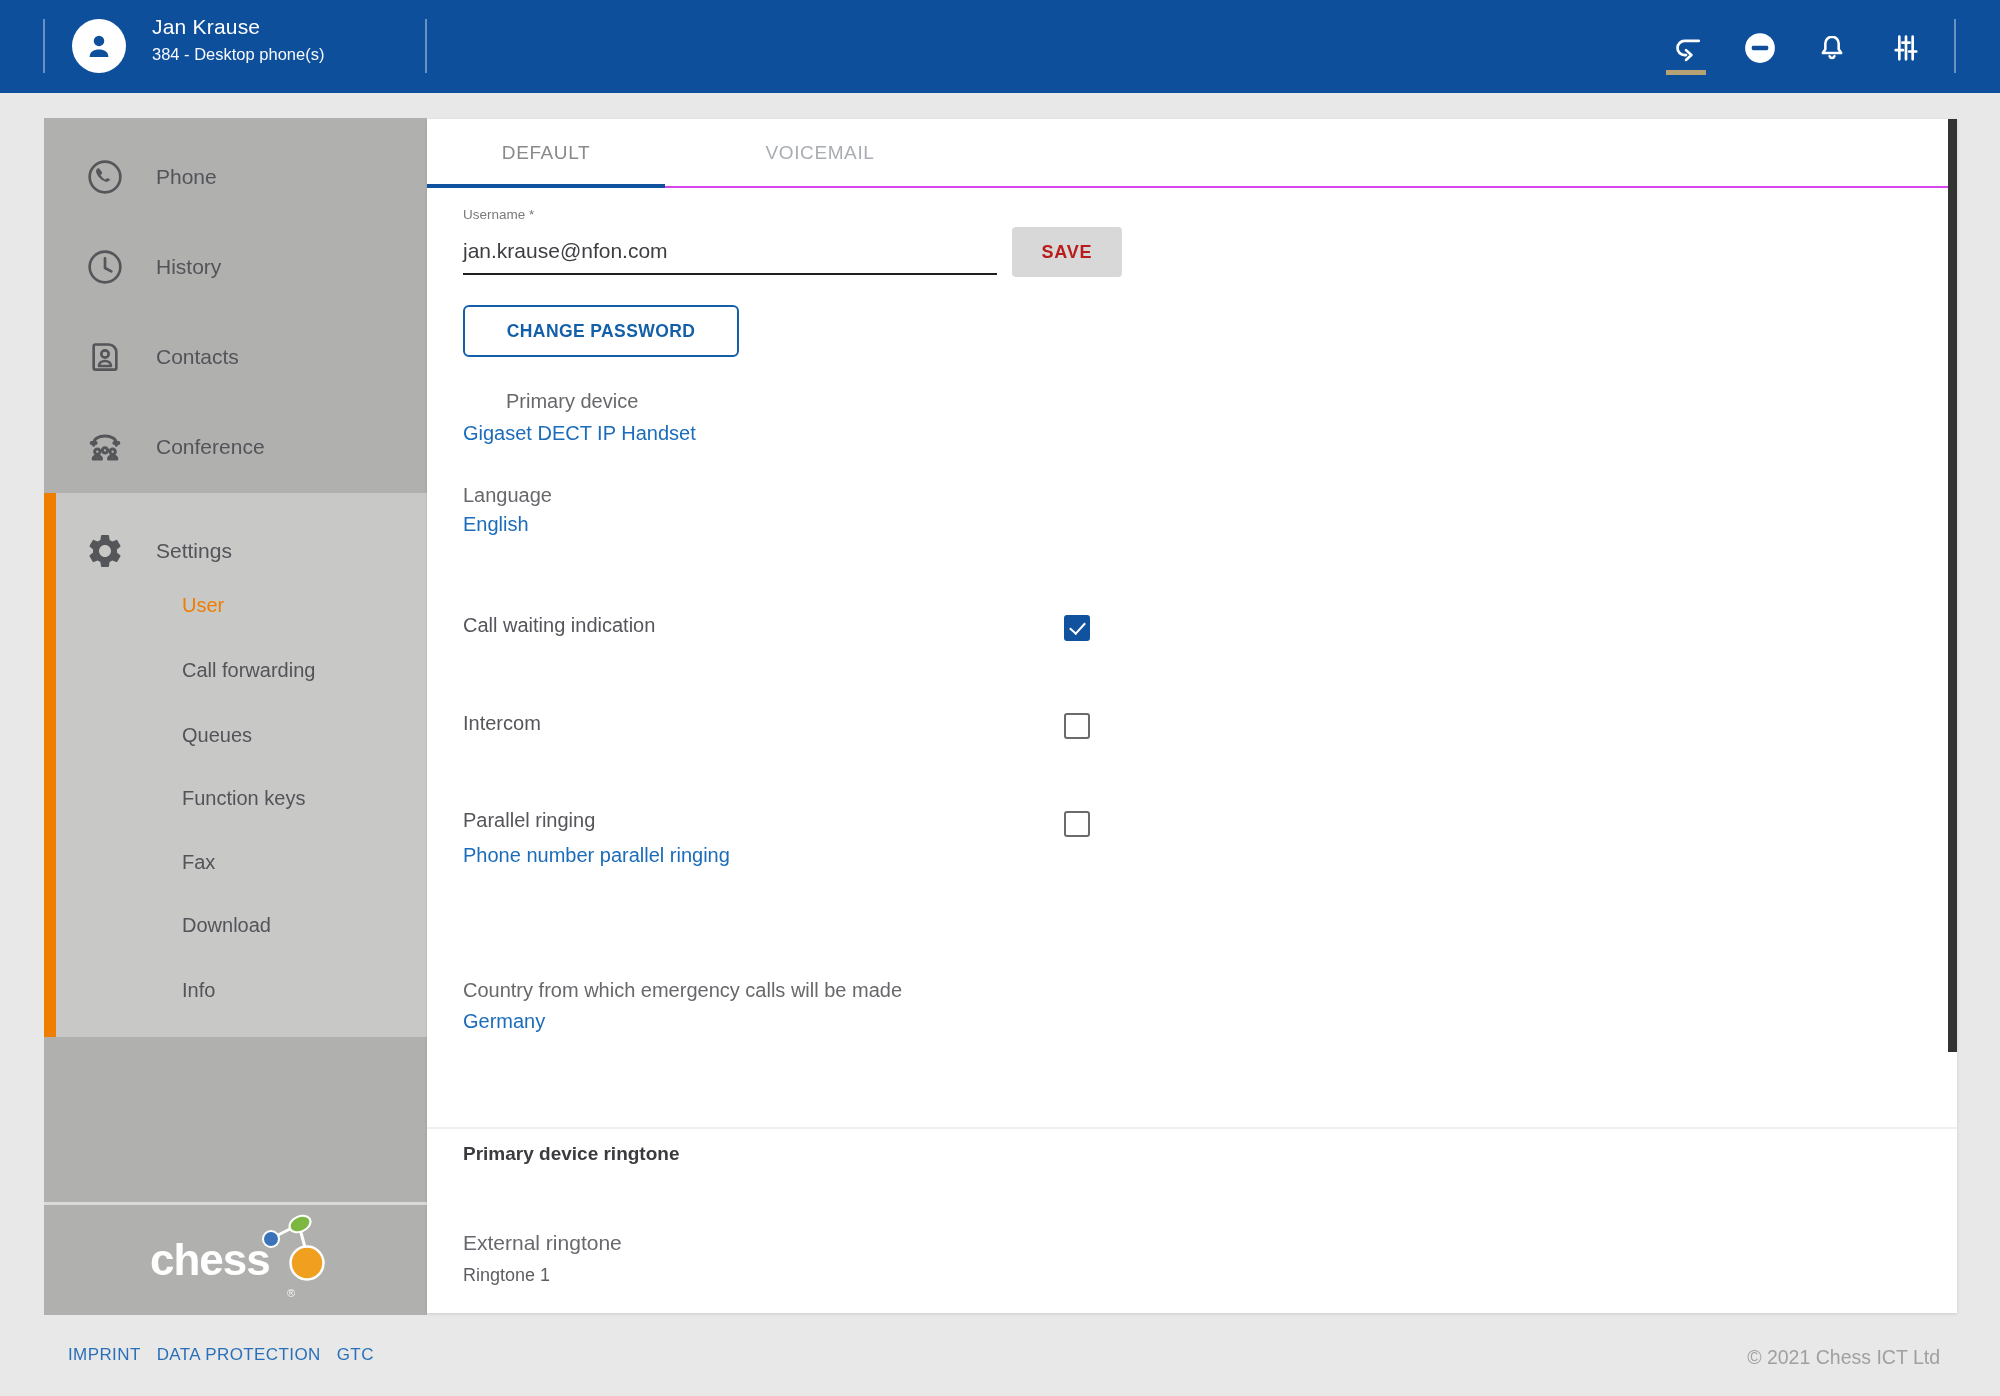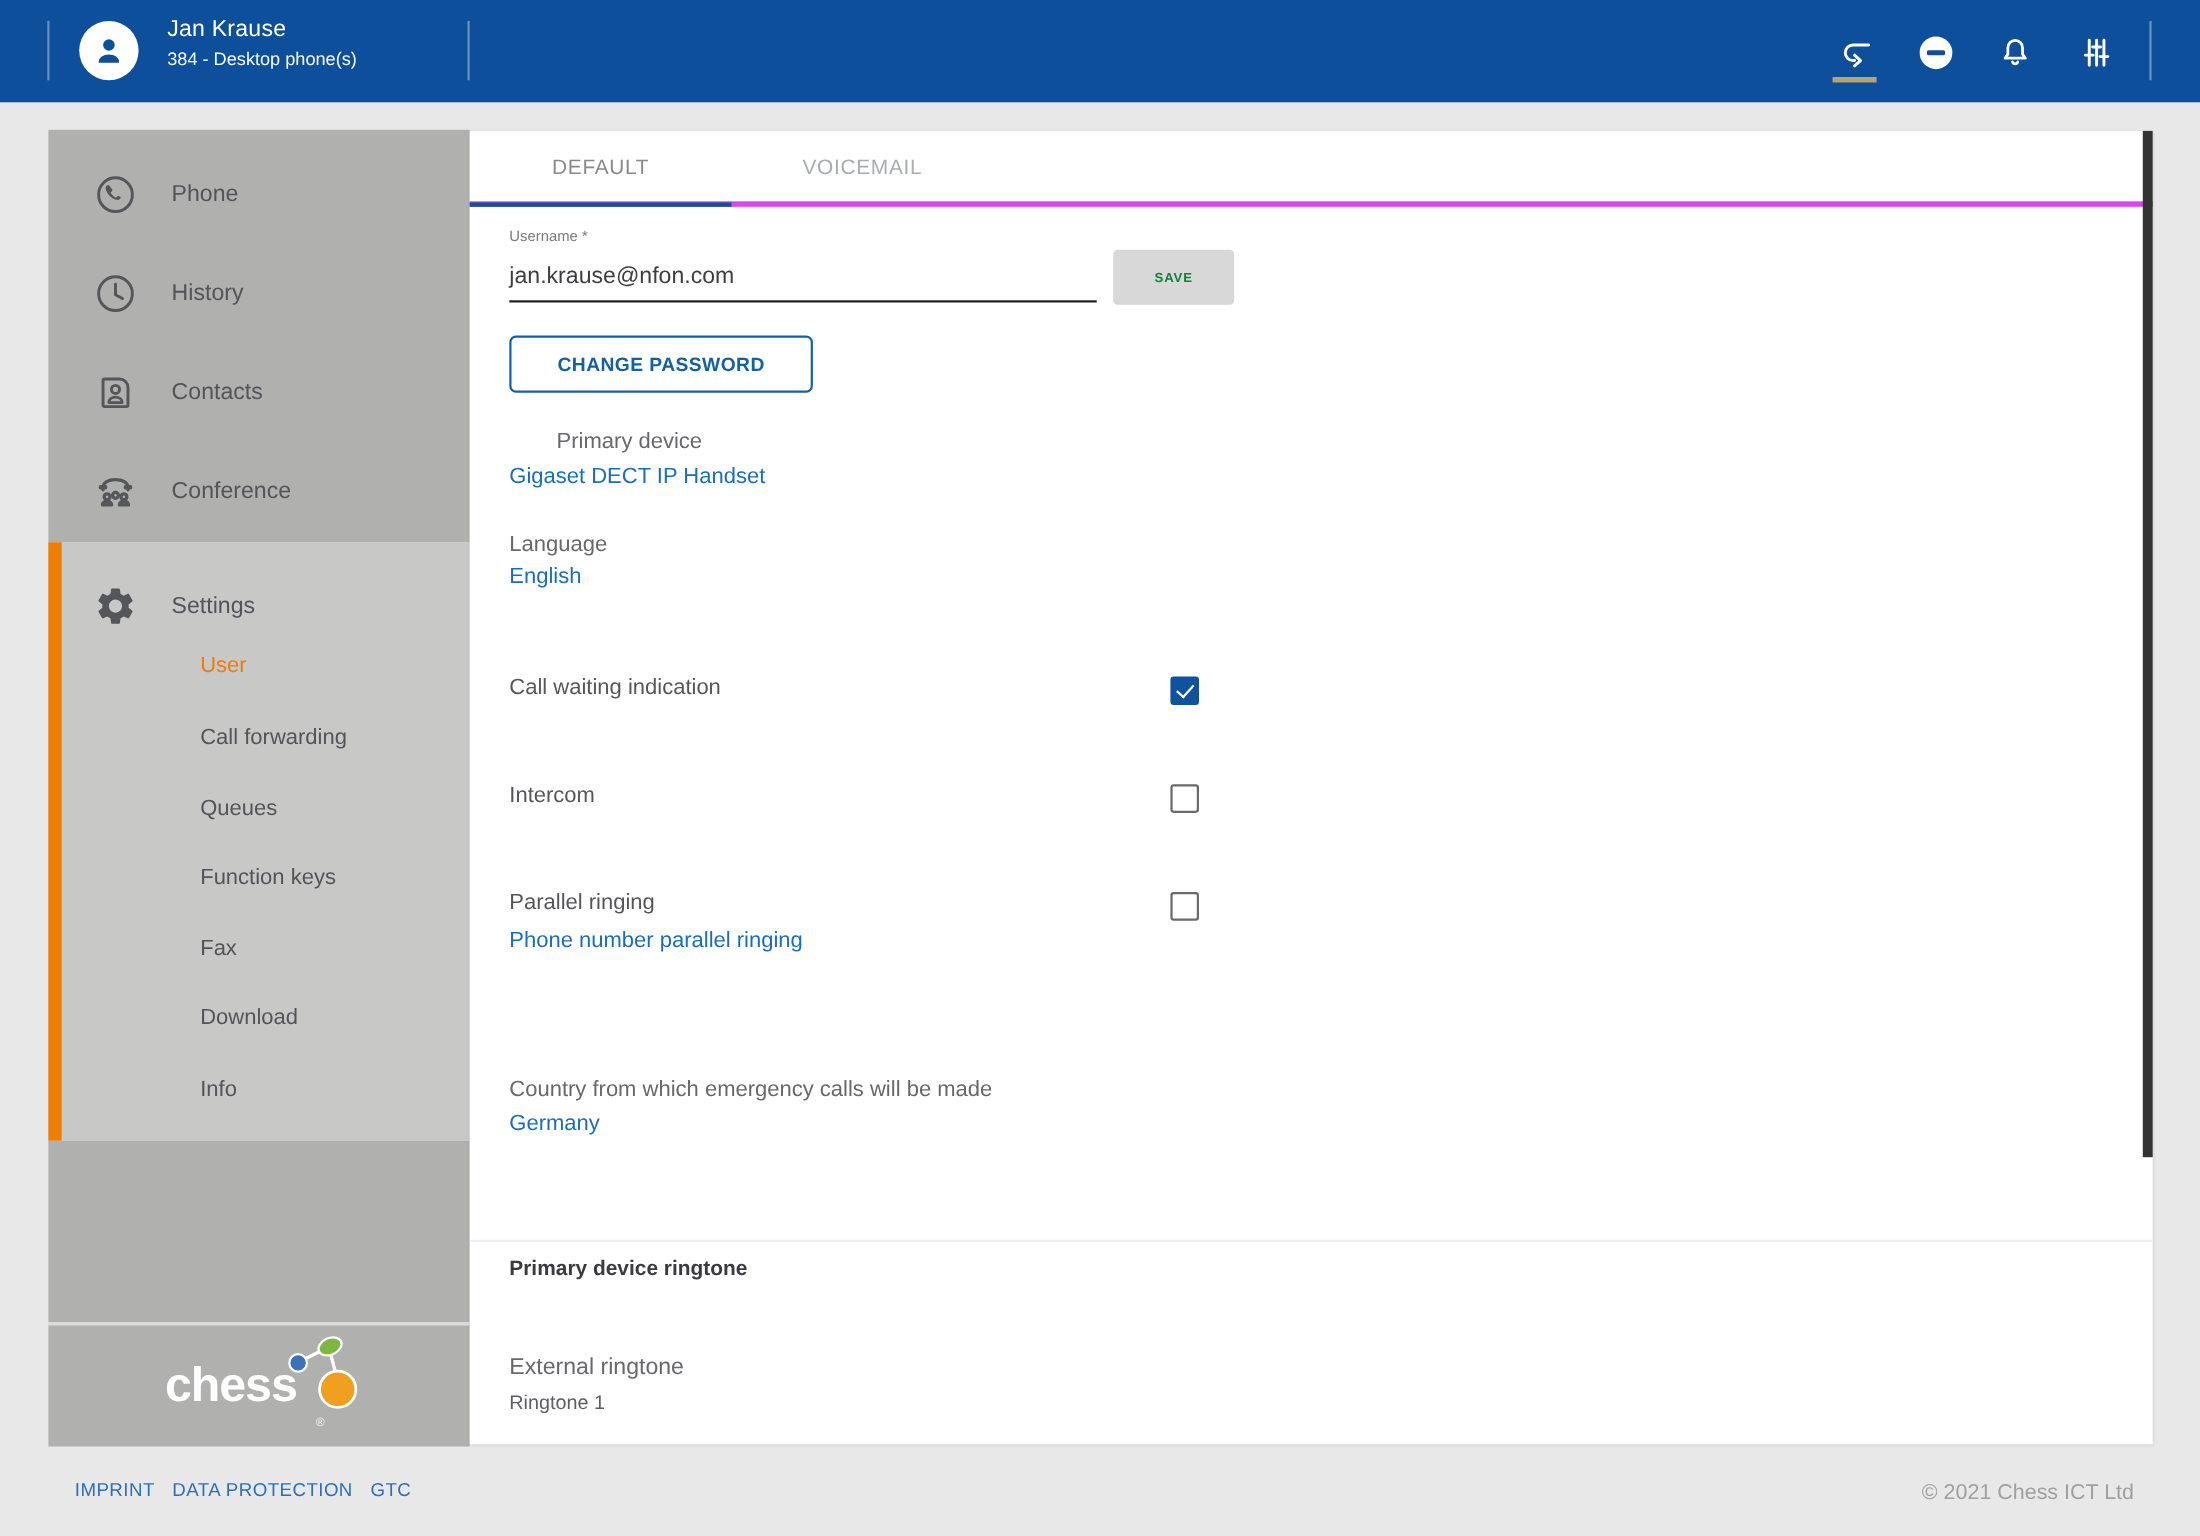--- a/index.html
+++ b/index.html
@@ -55,31 +55,31 @@
   .sub-item.u4{top:729px;} .sub-item.u5{top:792px;} .sub-item.u6{top:857px;}
 
   
   .chess-logo{position:absolute;left:0;top:0;width:383px;height:88px;}
   .chess-text{position:absolute;left:106px;top:30px;font-size:44px;font-weight:bold;color:#fff;letter-spacing:-1px;font-family:"Liberation Sans",sans-serif;}
   .chess-mol{position:absolute;left:210px;top:2px;}
   .chess-reg{position:absolute;left:243px;top:82px;font-size:11px;color:#f5f5f5;}
 
   
   .card{position:absolute;left:427px;top:119px;width:1530px;height:1194px;background:#fff;box-shadow:0 1px 3px rgba(0,0,0,.12);}
-  .tabbar{position:absolute;left:0;top:0;width:100%;height:69px;border-bottom:5px solid #d946ef;display:flex;}
+  .tabbar{position:absolute;left:0;top:0;width:100%;height:69px;border-bottom:2px solid #d946ef;display:flex;gap:36px;}
   .tab{width:238px;height:68px;display:flex;align-items:center;justify-content:center;font-size:19px;letter-spacing:.6px;color:#a9adb2;cursor:pointer;position:relative;}
   .tab.active{color:#8a8a8c;}
   .tab.active::after{content:"";position:absolute;left:0;bottom:-1px;width:238px;height:4px;background:var(--checked_blue);}
 
   .fld-label{position:absolute;left:36px;font-size:13.5px;color:#7a7a7e;}
   .big-label{position:absolute;left:36px;font-size:20px;color:#68686c;}
   .blue-link{position:absolute;left:36px;font-size:20px;color:var(--link_blue);cursor:pointer;}
   .username-value{position:absolute;left:36px;top:120px;width:534px;font-size:21px;color:#3e3e42;background:transparent;border:none;outline:none;font-family:"Liberation Sans",sans-serif;}
   .username-underline{position:absolute;left:36px;top:154px;width:534px;height:2px;background:#1f1f21;}
-  .save-btn{position:absolute;left:585px;top:108px;width:110px;height:50px;background:#d8d8d8;border:none;border-radius:4px;font-size:12px;font-weight:bold;letter-spacing:.8px;color:#15803d;font-family:"Liberation Sans",sans-serif;}
+  .save-btn{position:absolute;left:585px;top:108px;width:110px;height:50px;background:#d8d8d8;border:none;border-radius:4px;font-size:18px;font-weight:bold;letter-spacing:.8px;color:#b91c1c;font-family:"Liberation Sans",sans-serif;}
   .chpw-btn{position:absolute;left:36px;top:186px;width:276px;height:52px;background:#fff;border:2px solid var(--accent_blue);border-radius:6px;font-size:17.5px;font-weight:bold;letter-spacing:.4px;color:var(--accent_blue);cursor:pointer;font-family:"Liberation Sans",sans-serif;}
 
   .toggle-label{position:absolute;left:36px;font-size:20px;color:#55555b;}
   .checkbox{position:absolute;left:637px;width:26px;height:26px;border:2px solid #6a6a6a;border-radius:3px;background:#fff;cursor:pointer;}
   .checkbox.checked{background:var(--checked_blue);border-color:var(--checked_blue);}
   .checkbox.checked::after{content:"";position:absolute;left:7px;top:2px;width:7px;height:13px;border:solid #fff;border-width:0 2.6px 2.6px 0;transform:rotate(42deg);}
 
   .card-divider{position:absolute;left:0;top:1008px;width:100%;height:2px;background:#efefef;}
   .ringtone-title{position:absolute;left:36px;top:1024px;font-size:19px;font-weight:bold;color:#3a3a3f;}
   .ext-label{position:absolute;left:36px;top:1112px;font-size:21px;color:#68686f;}

